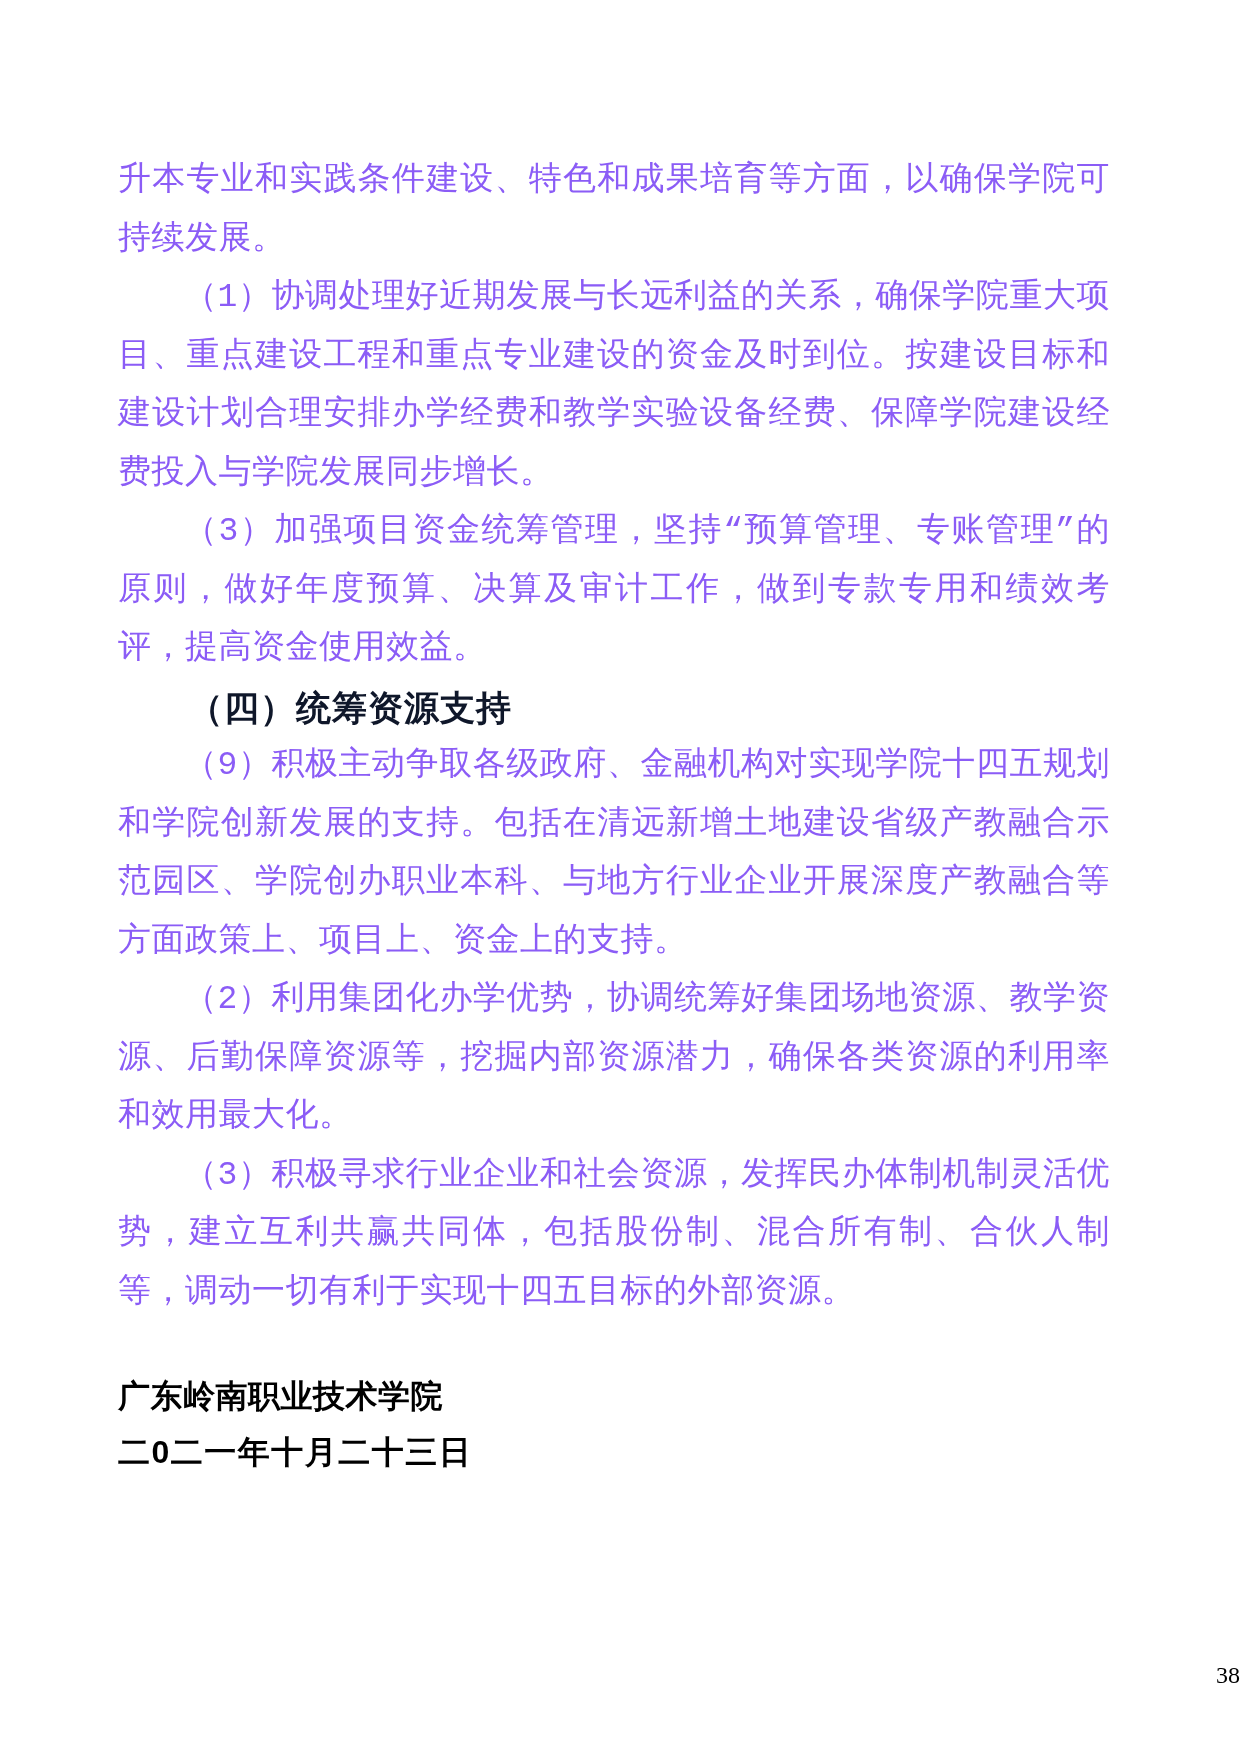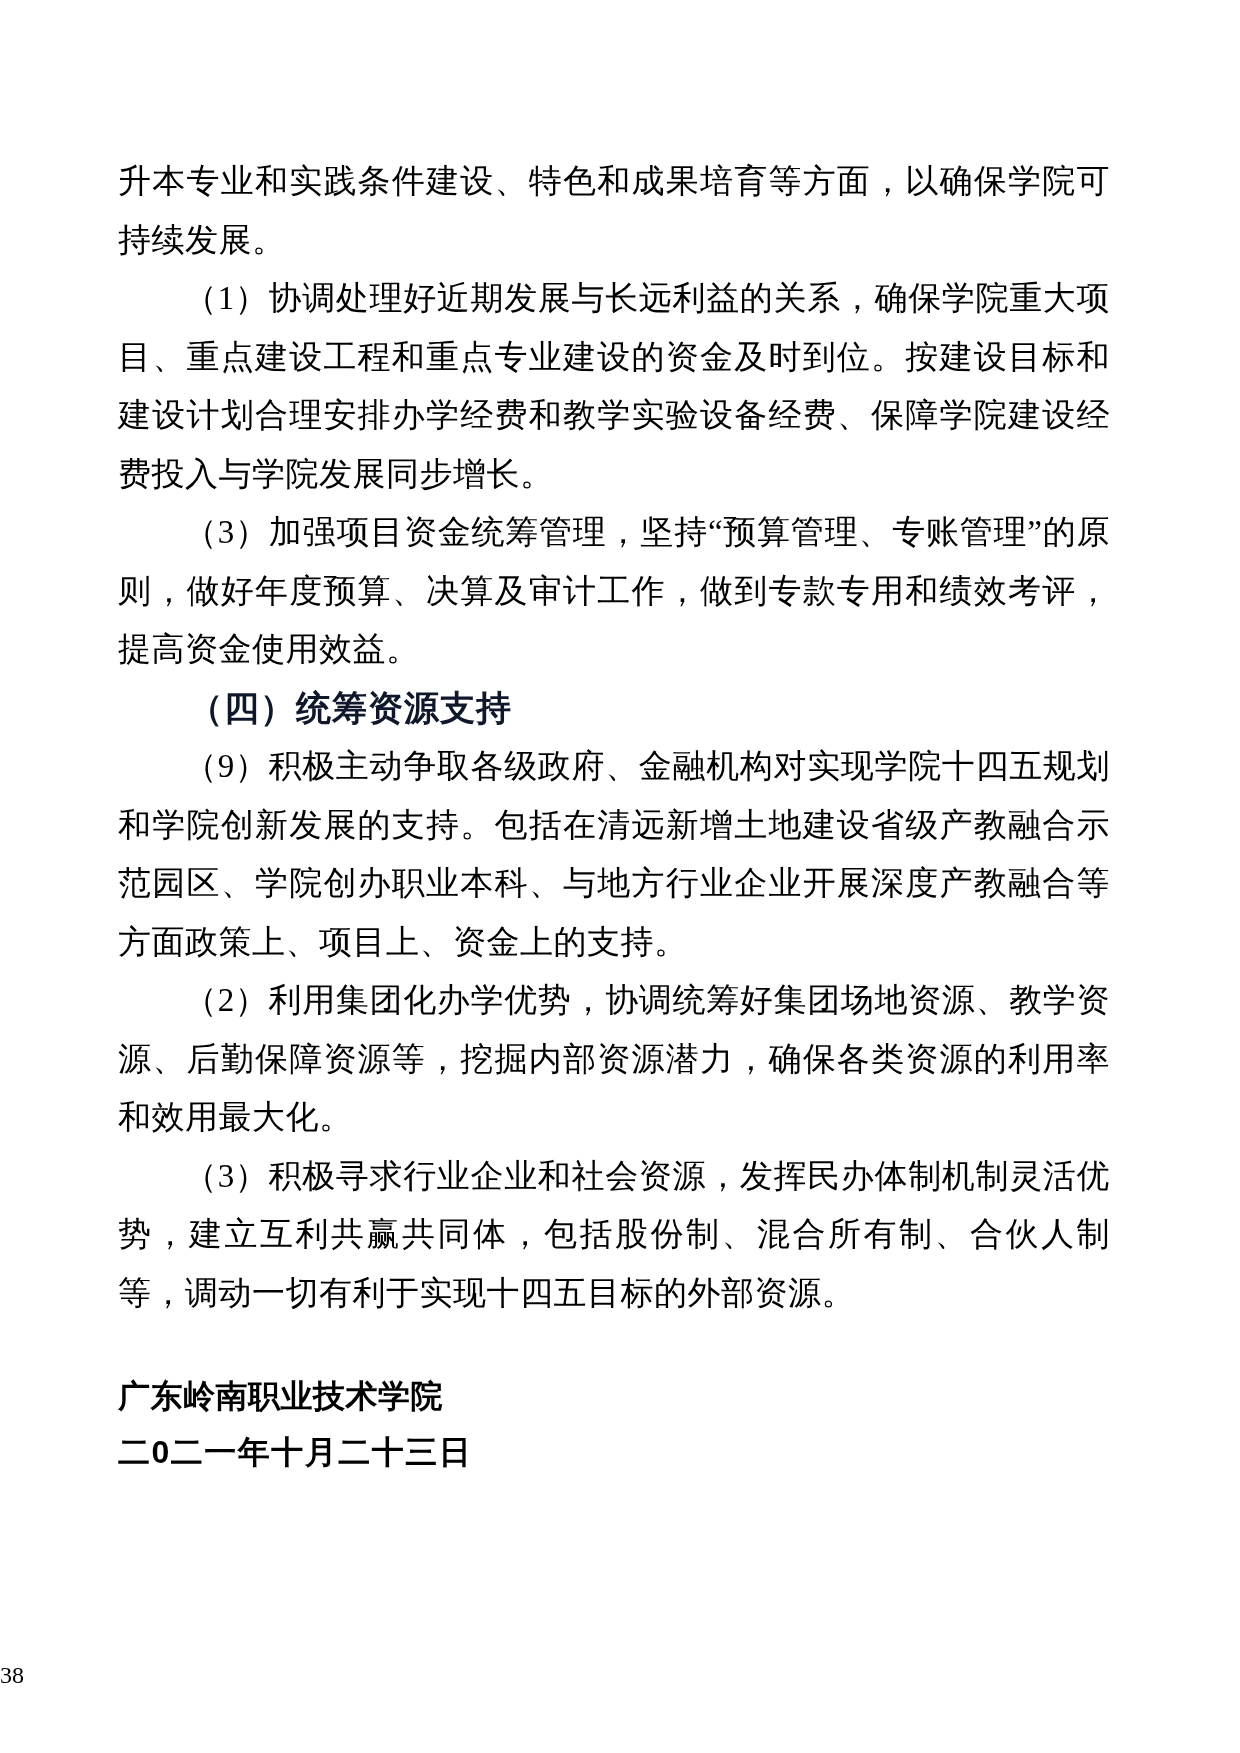--- a/index.html
+++ b/index.html
@@ -16,26 +16,26 @@
     color: #000000;
   }
   .content {
     position: absolute;
     top: 152px;
     left: 118px;
     width: 992px;
   }
   .para {
     margin: 0;
-    font-family: Liberation Serif, serif;
+    font-family: Liberation Mono, monospace;
     font-size: 33px;
     line-height: 58.5px;
     text-align: justify;
     letter-spacing: 0.5px;
-    color: #000000;
+    color: #8b5cf6;
   }
   .para.indent {
     text-indent: 2em;
   }
   .heading {
     margin: 0;
     font-family: "Liberation Sans", "DejaVu Sans", sans-serif;
     font-weight: 700;
     font-size: 35px;
     line-height: 58.5px;
@@ -59,21 +59,21 @@
   .sig-date {
     font-size: 32px;
     line-height: 56px;
     letter-spacing: 1.5px;
   }
   .page-footer {
     position: absolute;
     top: 1662px;
     left: 0;
     width: 100%;
-    text-align: left;
+    text-align: right;
   }
   .page-number {
     font-family: "Liberation Serif", "DejaVu Serif", serif;
     font-size: 24px;
     color: #000000;
   }
 </style>
 </head>
 <body>
 

